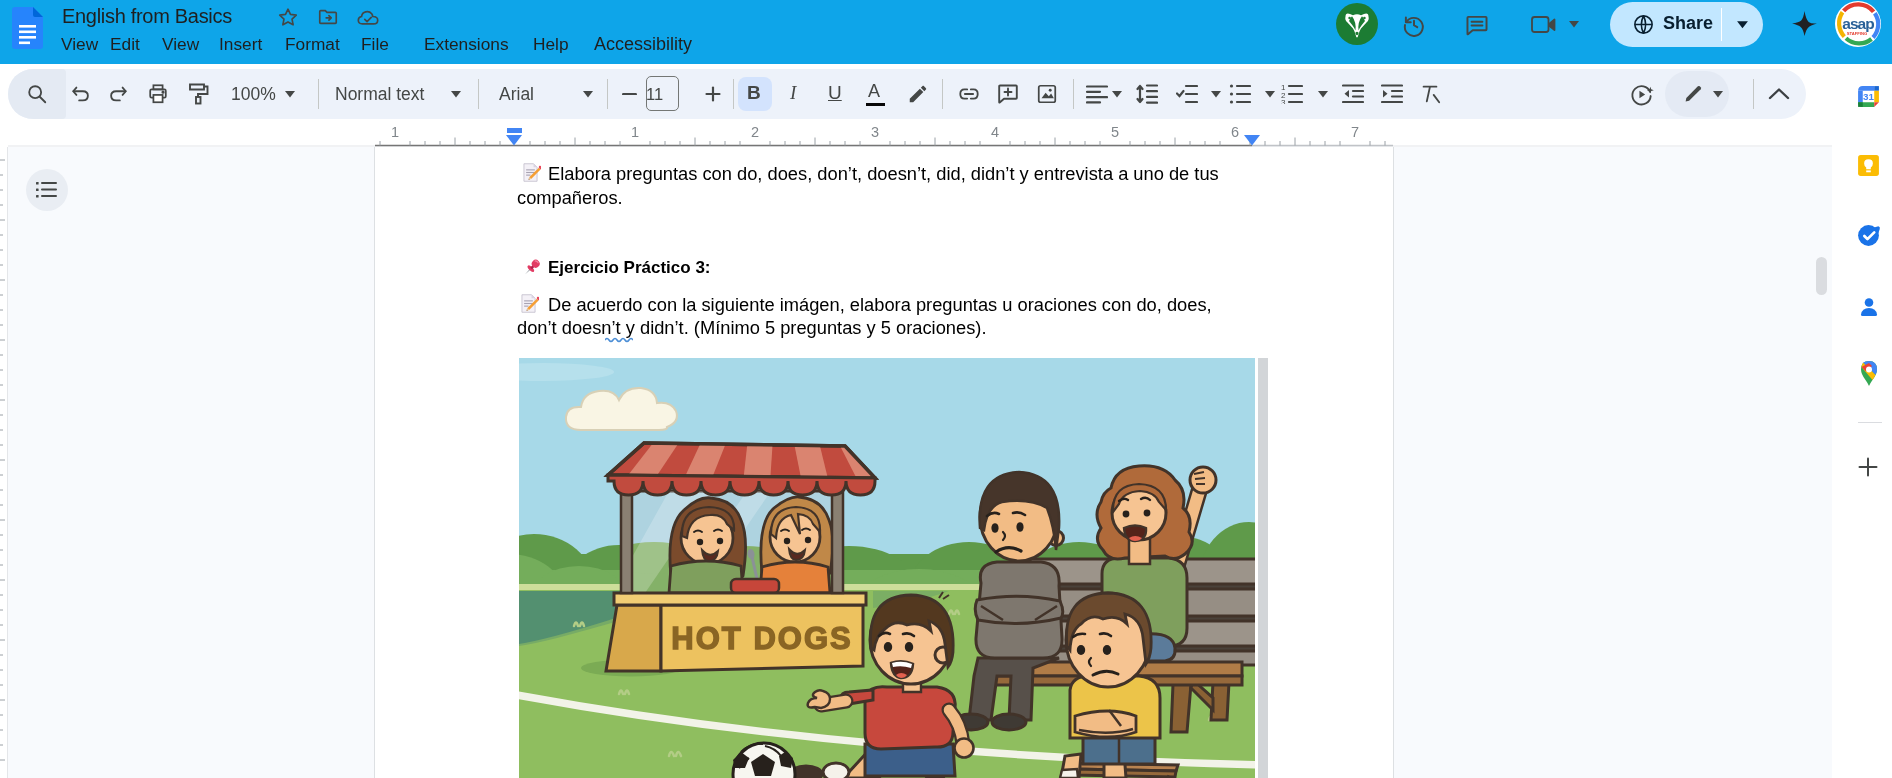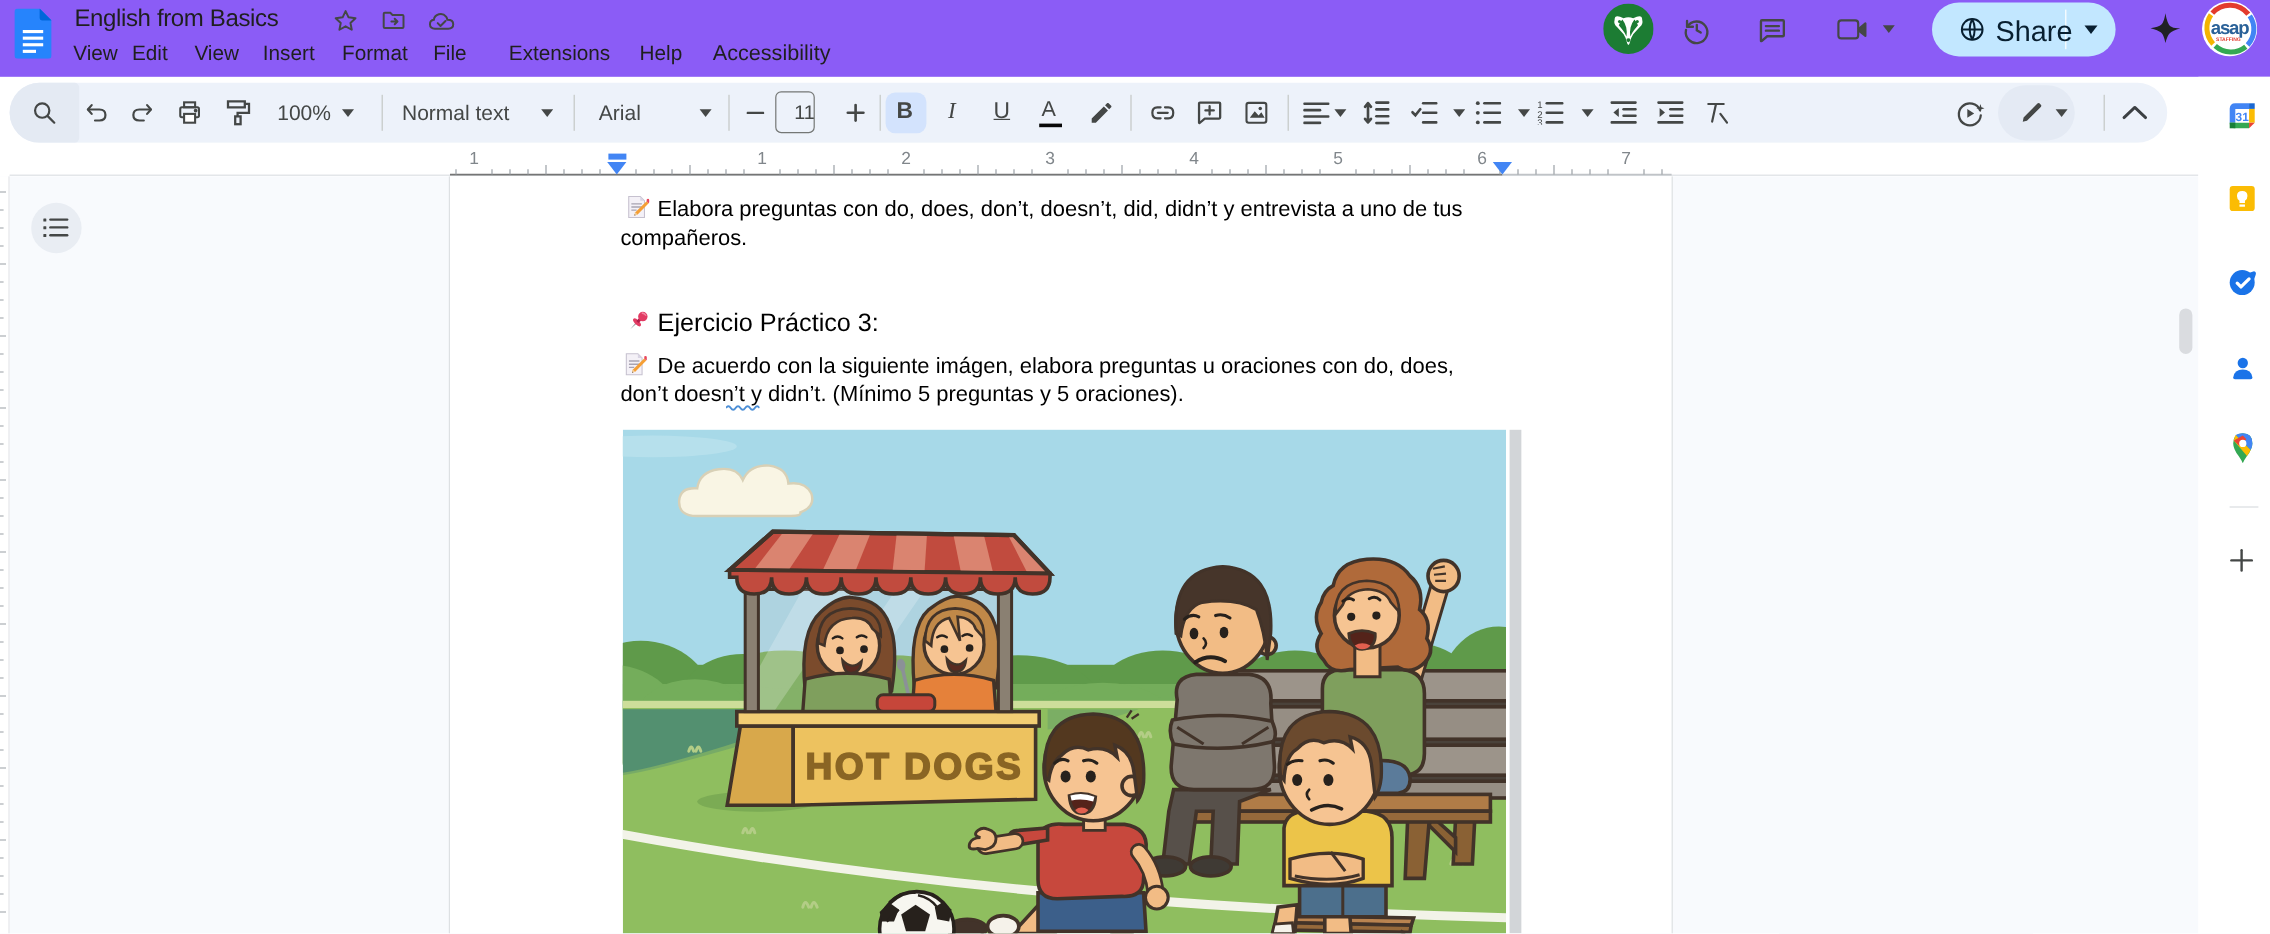--- a/index.html
+++ b/index.html
@@ -1,21 +1,21 @@
 <!DOCTYPE html>
 <html><head><meta charset="utf-8">
 <style>
 *{margin:0;padding:0;box-sizing:border-box}
 html,body{width:1892px;height:778px;font-family:"Liberation Sans",sans-serif;background:#fff;overflow:hidden;position:relative}
 .abs{position:absolute}
 svg{display:block}
 </style></head>
 <body>
 
-<div class="abs" style="left:0;top:0;width:1892px;height:64px;background:#8b5cf6">
+<div class="abs" style="left:0;top:0;width:1892px;height:64px;background:#0ea5e9">
 
   <svg class="abs" style="left:12px;top:7px" width="31" height="42" viewBox="0 0 31 42">
     <path d="M2 0 L21 0 L31 10 L31 39 Q31 42 28 42 L3 42 Q0 42 0 39 L0 3 Q0 0 3 0 Z" fill="#2684fc"></path>
     <path d="M21 0 L31 10 L23 10 Q21 10 21 8 Z" fill="#0066da"></path>
     <rect x="7" y="18" width="17" height="2.6" fill="#fff"></rect>
     <rect x="7" y="23.5" width="17" height="2.6" fill="#fff"></rect>
     <rect x="7" y="29" width="17" height="2.6" fill="#fff"></rect>
     <rect x="7" y="34.5" width="11" height="2.6" fill="#fff"></rect>
   </svg>
   <div class="abs" style="left:62px;top:5px;font-size:20px;letter-spacing:-0.3px;color:#1f1f1f">English from Basics</div>
@@ -72,21 +72,21 @@
   <svg class="abs" style="left:1568px;top:20px" width="12" height="8" viewBox="0 0 12 8">
       <path d="M1 1 L11 1 L6 7.5 Z" fill="#444746"></path>
     </svg>
 
   <div class="abs" style="left:1610px;top:2px;width:153px;height:45px;background:#c2e7ff;border-radius:23px"></div>
   <div class="abs" style="left:1721px;top:8px;width:1px;height:33px;background:#fff"></div>
   <svg class="abs" style="left:1632px;top:13px" width="23" height="23" viewBox="0 0 24 24" fill="none" stroke="#081f30" stroke-width="1.7">
       <circle cx="12" cy="12" r="9"></circle>
       <path d="M3.3 12 L20.7 12 M12 3 Q7.5 12 12 21 M12 3 Q16.5 12 12 21"></path>
     </svg>
-  <div class="abs" style="left:1663px;top:13px;font-size:24px;font-weight:400;color:#081f30">Share</div>
+  <div class="abs" style="left:1663px;top:13px;font-size:18px;font-weight:700;color:#081f30">Share</div>
   <svg class="abs" style="left:1736px;top:20px" width="13" height="9" viewBox="0 0 12 8">
       <path d="M1 1 L11 1 L6 7.5 Z" fill="#081f30"></path>
     </svg>
 
   <svg class="abs" style="left:1790px;top:9px" width="29" height="29" viewBox="0 0 28 28">
       <path d="M14 2 Q15.5 10.5 18 12.5 Q20.5 14.5 26 14 Q19.5 16 17.5 18 Q15.5 20 14 26 Q12.8 19.5 10.5 17.5 Q8.2 15.5 2 14 Q8.5 13 10.8 11 Q13 9 14 2 Z" fill="#202124"></path>
     </svg>
 
   <svg class="abs" style="left:1835px;top:1px" width="46" height="46" viewBox="0 0 46 46">
     <circle cx="23" cy="23" r="23" fill="#fff"></circle>
@@ -145,21 +145,21 @@
   <div class="abs" style="left:499px;top:15px;font-size:17.5px;color:#444746">Arial</div>
   <svg class="abs" style="left:582px;top:21px" width="12" height="8" viewBox="0 0 12 8">
       <path d="M1 1 L11 1 L6 7.5 Z" fill="#444746"></path>
     </svg>
   <div class="abs" style="left:607px;top:10px;width:1px;height:30px;background:#c4c7c5"></div>
 
   <svg class="abs" style="left:622px;top:24px" width="15" height="2.4" viewBox="0 0 15 2.4">
       <rect width="15" height="2.4" rx="1.2" fill="#444746"></rect>
     </svg>
   <div class="abs" style="left:646px;top:7px;width:33px;height:35px;border:1.5px solid #747775;border-radius:5px"></div>
-  <div class="abs" style="left:646px;top:16px;width:33px;font-size:16.5px;color:#444746;text-align:right">11</div>
+  <div class="abs" style="left:646px;top:16px;width:33px;font-size:16.5px;color:#444746;text-align:left">11</div>
   <svg class="abs" style="left:705px;top:17px" width="16" height="16" viewBox="0 0 16 16" stroke="#444746" stroke-width="2.2" stroke-linecap="round">
       <line x1="8" y1="1.5" x2="8" y2="14.5"></line>
       <line x1="1.5" y1="8" x2="14.5" y2="8"></line>
     </svg>
   <div class="abs" style="left:733px;top:10px;width:1px;height:30px;background:#c4c7c5"></div>
 
   <div class="abs" style="left:738px;top:8px;width:34px;height:34px;background:#d3e3fd;border-radius:8px"></div>
   <div class="abs" style="left:747px;top:13px;font-size:19px;font-weight:bold;color:#444746">B</div>
   <div class="abs" style="left:790px;top:13px;font-size:19px;font-style:italic;font-family:'Liberation Serif',serif;color:#444746">I</div>
   <div class="abs" style="left:828px;top:13px;font-size:19px;text-decoration:underline;color:#444746">U</div>
@@ -433,21 +433,21 @@
   <div class="abs" style="left:517px;top:186.5px;font-size:18.3px;white-space:nowrap">compañeros.</div>
   <svg class="abs" style="left:521px;top:256px" width="22" height="23" viewBox="0 0 24 24">
       <g transform="rotate(45 12 12)">
         <path d="M11.4 15 L12.6 15 L12 22.5 Z" fill="#9aa0a6"></path>
         <ellipse cx="12" cy="13.8" rx="4.6" ry="2" fill="#e23b63"></ellipse>
         <rect x="10.6" y="9.5" width="2.8" height="3.8" fill="#b01e4a"></rect>
         <circle cx="12" cy="6.3" r="4.3" fill="#e23b63"></circle>
         <path d="M9.4 4.5 Q11 3 13 3.6" stroke="#f2839f" stroke-width="1.4" fill="none" stroke-linecap="round"></path>
       </g>
     </svg>
-  <div class="abs" style="left:548px;top:258px;font-size:21px;font-weight:normal;white-space:nowrap">Ejercicio Práctico 3:</div>
+  <div class="abs" style="left:548px;top:258px;font-size:17px;font-weight:bold;white-space:nowrap">Ejercicio Práctico 3:</div>
   <svg class="abs" style="left:518px;top:293px" width="21" height="21" viewBox="0 0 24 24">
       <path d="M4.5 2 L15.5 2 L19.5 6 L19.5 22 L4.5 22 Z" fill="#f4f1f7" stroke="#c6c1cf" stroke-width="1"></path>
       <path d="M15.5 2 L19.5 6 L15.5 6 Z" fill="#d9d4e3"></path>
       <g stroke="#a8a3b2" stroke-width="1.3">
         <line x1="7" y1="9" x2="17" y2="9"></line>
         <line x1="7" y1="12" x2="17" y2="12"></line>
         <line x1="7" y1="15" x2="12" y2="15"></line>
       </g>
       <path d="M21.5 6.5 L23.5 8.5 L13 19.2 L9.8 20.2 L10.8 17 Z" fill="#f59f35"></path>
       <path d="M21.5 6.5 L23.5 8.5 L24.6 7.3 Q25.3 5.8 24.2 4.8 Q23.2 3.8 21.7 4.5 Z" fill="#e8485c"></path>

